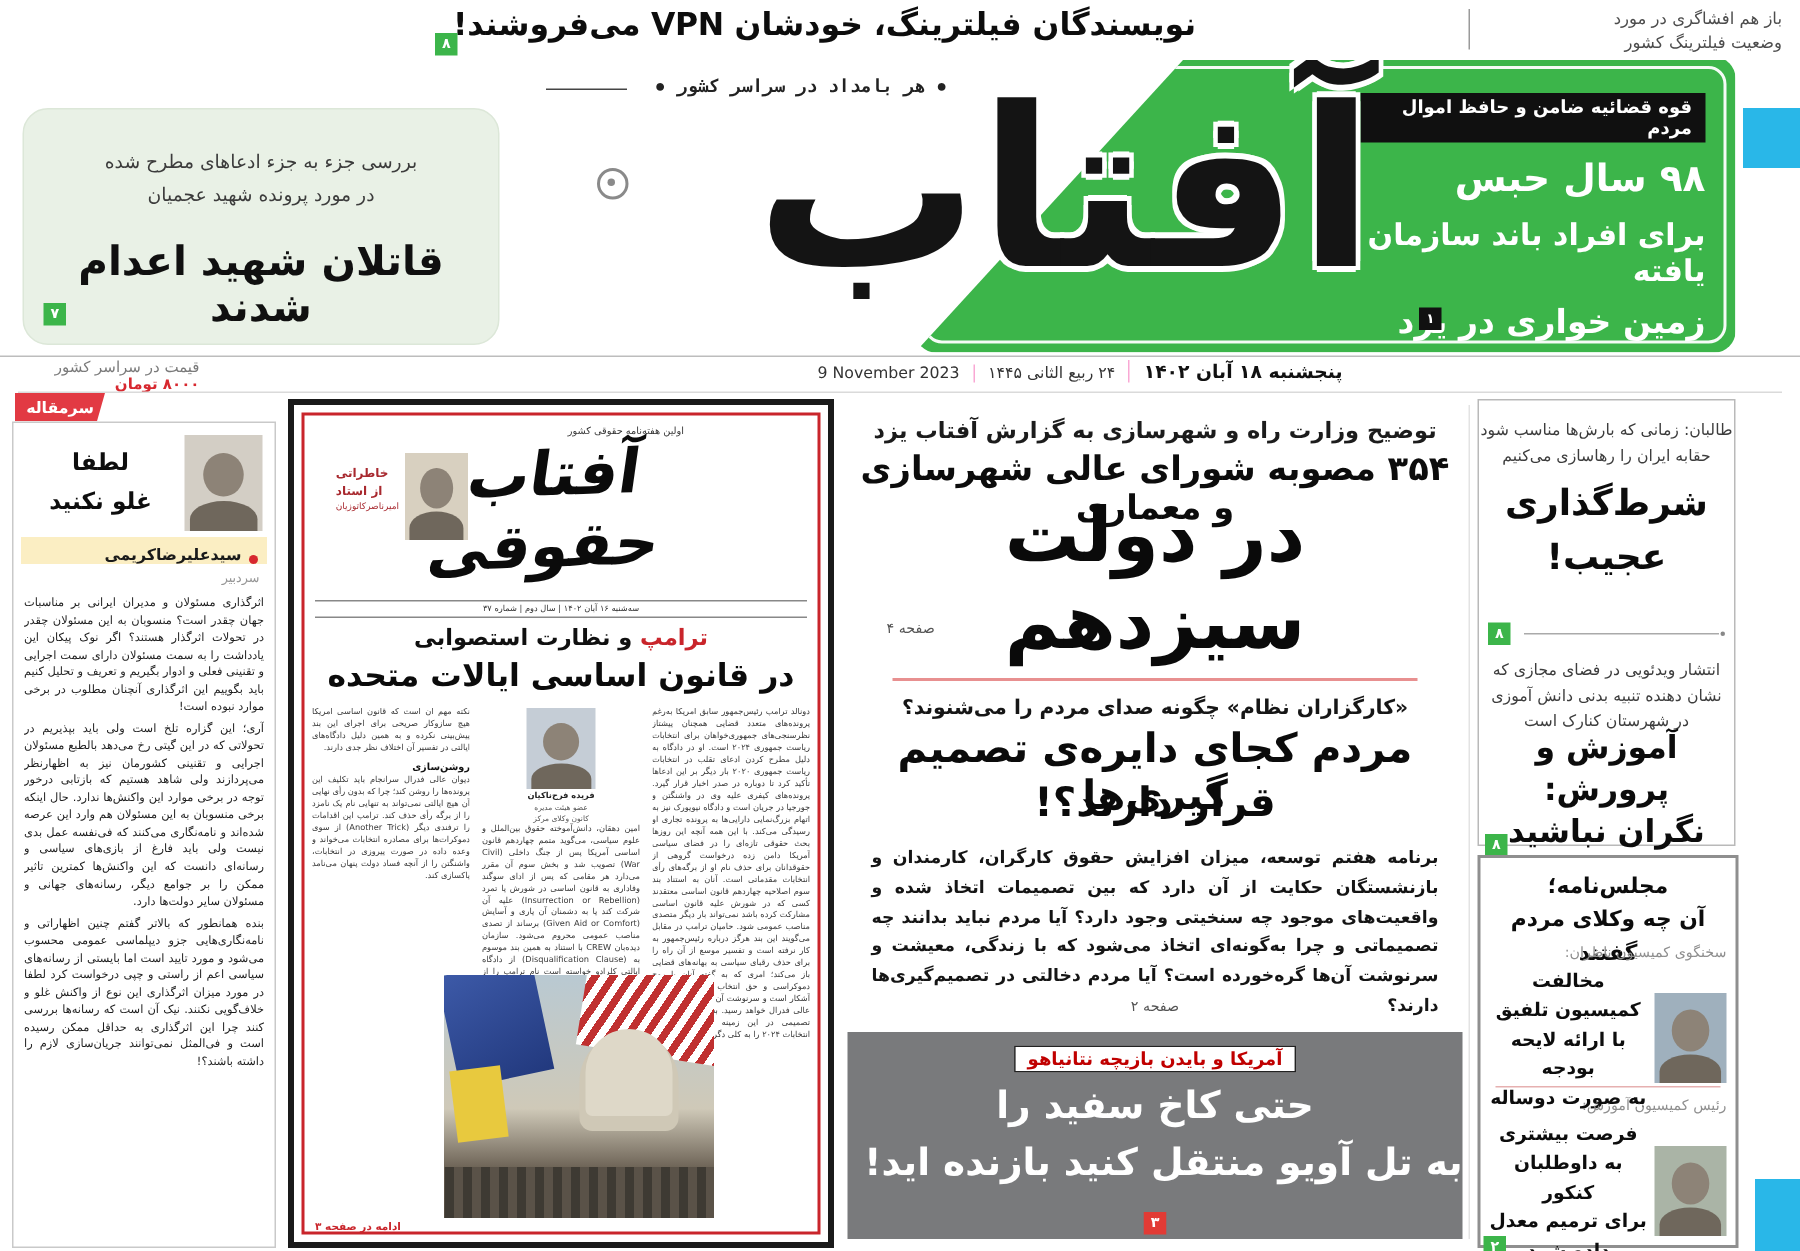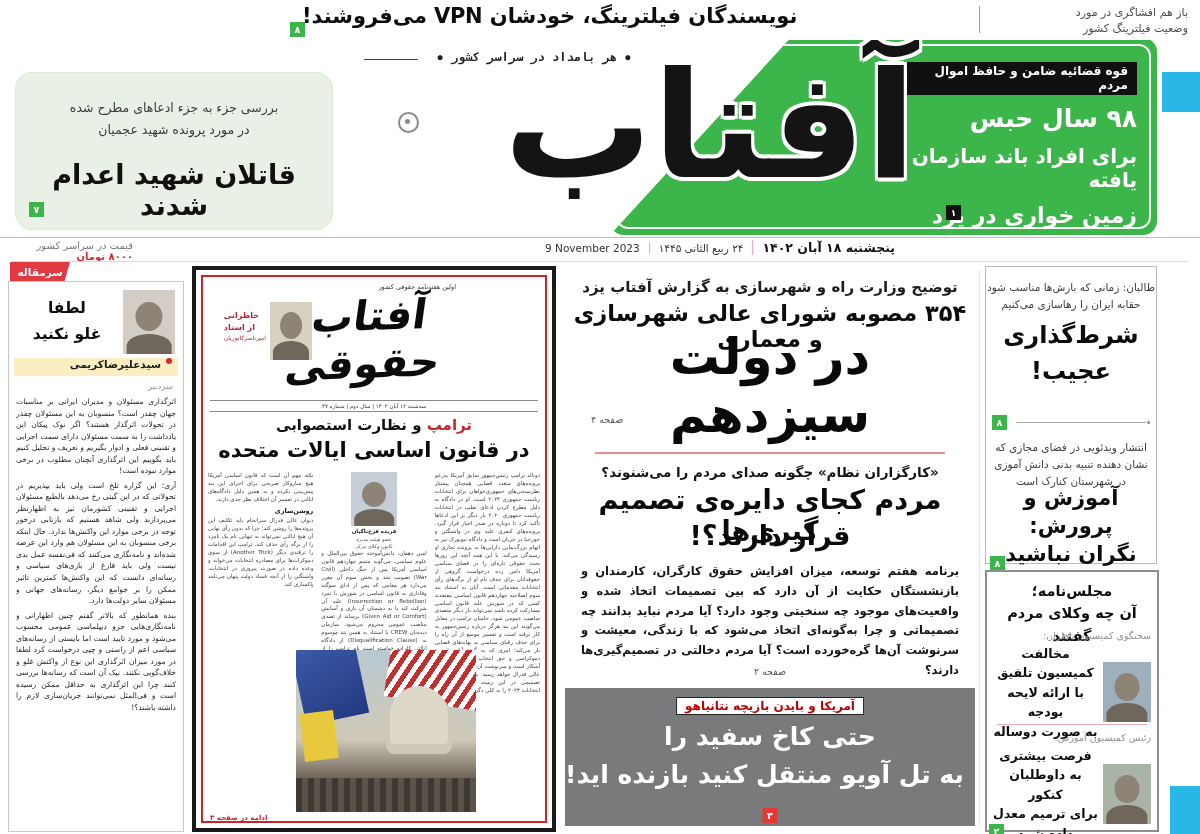--- a/index.html
+++ b/index.html
@@ -81,21 +81,21 @@
   #ed-photo{position:absolute;right:8px;top:8px;width:52px;height:64px;}
   .portrait{position:relative;overflow:hidden;background:#b9b6ae;}
   .portrait::before{content:"";position:absolute;left:50%;top:18%;width:52%;height:46%;
         transform:translateX(-50%);border-radius:50%;background:#8d8377;}
   .portrait::after{content:"";position:absolute;left:50%;bottom:-6%;width:86%;height:38%;
         transform:translateX(-50%);border-radius:50% 50% 0 0;background:#6f675c;}
   #ed-photo{background:#d3cec5;}
   #ed-title{position:absolute;top:14px;right:66px;left:8px;text-align:center;font-size:15.5px;
         font-weight:bold;line-height:1.65;color:#0e0e0e;}
   #ed-author{position:absolute;top:76px;left:5px;right:5px;height:18px;background:#fbeec3;
-        display:flex;align-items:flex-start;gap:5px;padding-right:6px;}
+        display:flex;align-items:flex-end;gap:5px;padding-right:6px;}
   #ed-author-dot{width:6px;height:6px;border-radius:50%;background:#d7282f;}
   #ed-author-name{font-size:10.5px;font-weight:bold;color:#1a1a1a;}
   #ed-role{position:absolute;top:99px;right:10px;font-size:8.5px;color:#969696;}
   #ed-body{position:absolute;top:114px;left:7px;right:7px;bottom:5px;overflow:hidden;
         font-size:7.6px;line-height:1.52;text-align:justify;color:#1d1d1d;}
   #ed-body p{margin:0 0 3px;}
 
   
   #inset{position:absolute;left:192px;top:266px;width:364px;height:566px;background:#fff;
         border:4px solid #1a1a1a;box-sizing:border-box;}
@@ -156,21 +156,21 @@
   #a2-h2{position:absolute;top:254px;left:0;right:0;text-align:center;font-size:27px;
         font-weight:bold;color:#0b0b0b;}
   #a2-body{position:absolute;top:296px;left:16px;right:16px;font-size:11.5px;line-height:1.72;
         text-align:justify;color:#151515;font-weight:bold;}
   #a2-page{position:absolute;top:400px;left:0;right:0;text-align:center;font-size:9.5px;color:#555;}
   #gray-box{position:absolute;top:422px;left:0;width:410px;height:138px;background:#797a7c;}
   #gb-chip{position:absolute;top:9px;left:50%;transform:translateX(-50%);background:#fff;
         border:1px solid #222;color:#c00000;font-size:12px;font-weight:bold;padding:1px 8px;white-space:nowrap;}
   #gb-h1{position:absolute;top:34px;left:0;right:0;text-align:center;font-size:25px;
         font-weight:bold;color:#fff;}
-  #gb-h2{position:absolute;top:72px;left:0;right:0;text-align:left;font-size:25px;
+  #gb-h2{position:absolute;top:72px;left:0;right:0;text-align:right;font-size:25px;
         font-weight:bold;color:#fff;letter-spacing:-0.5px;}
   #gb-badge{position:absolute;bottom:3px;left:50%;transform:translateX(-50%);background:#e23b35;}
 
   
   #vr-main-side{position:absolute;left:979px;top:270px;width:1px;height:556px;background:#e3e3e3;}
   #sb-box1{position:absolute;left:985px;top:266px;width:170px;height:296px;border:1px solid #b9b9b9;background:#fff;}
   .sb-kicker{position:absolute;left:0;right:0;text-align:center;font-size:10.5px;color:#3d3d3d;line-height:1.6;}
   #sb1a-kicker{top:12px;}
   #sb1a-h{position:absolute;top:50px;left:0;right:0;text-align:center;font-size:24px;
         font-weight:bold;color:#0c0c0c;line-height:1.5;}

